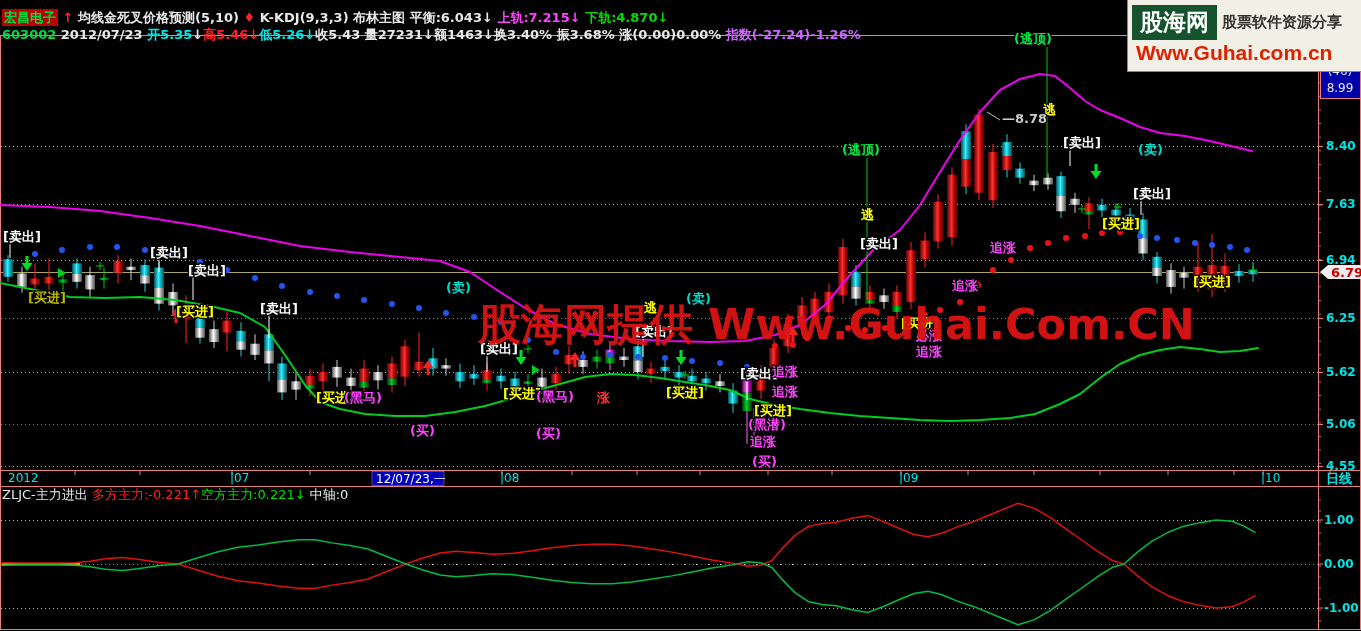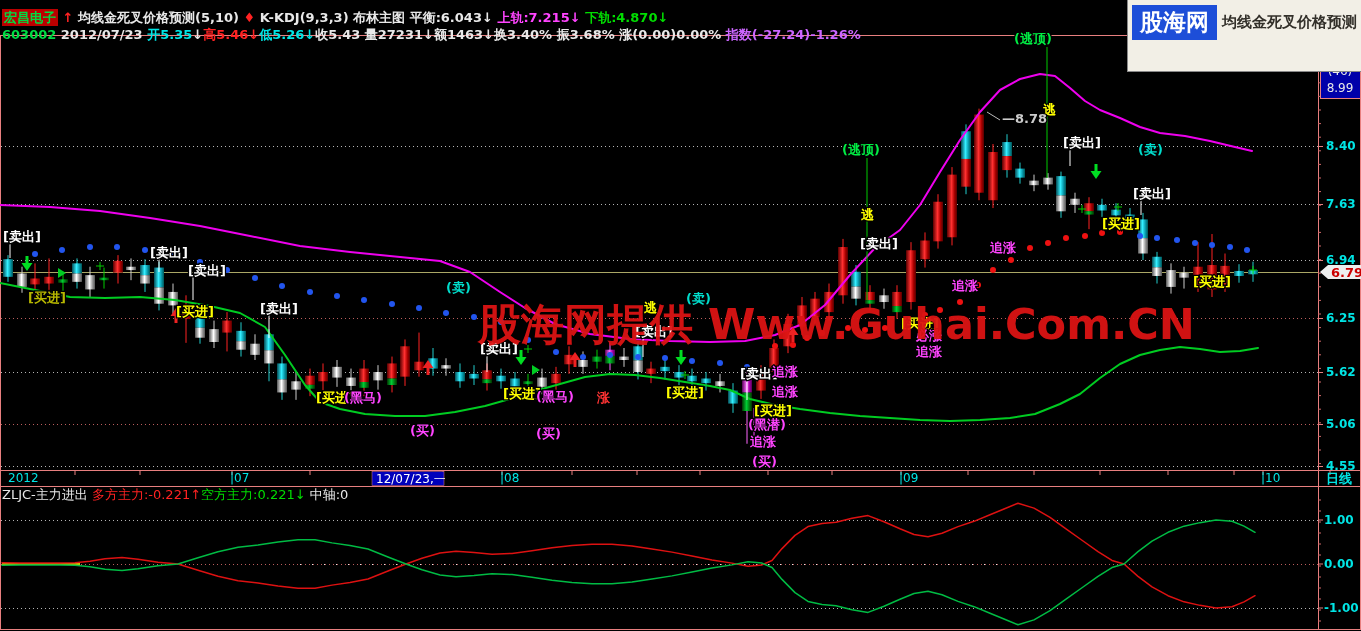--- a/index.html
+++ b/index.html
@@ -7,43 +7,44 @@
     font-family:"DejaVu Sans",sans-serif;}
   #topbar{position:absolute;left:0;top:9px;width:1361px;z-index:6;}
   #line1,#line2{height:17px;line-height:17px;font-size:13px;font-weight:bold;white-space:pre;padding-left:2px;}
   #line1 span,#line2 span,#subheader span{display:inline-block;}
   #chart{position:absolute;left:0;top:0;z-index:2;}
   #watermark{position:absolute;left:478px;top:296px;z-index:5;font-size:43px;font-weight:bold;
     color:#dc1414;white-space:nowrap;letter-spacing:0px;opacity:.95;}
   #logo{position:absolute;right:0;top:0;width:233px;height:71px;background:#f2efe6;z-index:7;
     border-left:1px solid #888;border-bottom:1px solid #888;}
   #logo-row{display:flex;align-items:center;margin-top:5px;}
-  #logo-site{background:#1d4ed8;color:#fff;font-size:23px;font-weight:bold;padding:2px 8px;margin-left:4px;
+  #logo-site{background:#14532d;color:#fff;font-size:23px;font-weight:bold;padding:2px 8px;margin-left:4px;
     font-family:"DejaVu Sans",sans-serif;}
   #logo-slogan{color:#33302a;font-size:15px;font-weight:bold;margin-left:5px;
     font-family:"DejaVu Serif","Liberation Serif",serif;}
   #logo-url{color:#dd2200;font-size:21px;font-weight:bold;margin:1px 0 0 8px;
     font-family:"Liberation Sans",sans-serif;}
   #subheader{position:absolute;left:2px;top:488px;z-index:6;font-size:13px;font-weight:normal;
     height:14px;line-height:14px;white-space:pre;}
 </style>
 </head>
 <body>
 
 <div id="screen">
   <div id="topbar">
     <div id="line1"><span style="color: rgb(0, 221, 68); background: rgb(187, 0, 0); padding: 0px 2px;">宏昌电子</span><span style="color: rgb(255, 255, 255);"> </span><span style="color: rgb(255, 34, 34);">↑</span><span style="color: rgb(232, 232, 232);"> 均线金死叉价格预测(5,10) </span><span style="color: rgb(255, 34, 34);">♦</span><span style="color: rgb(232, 232, 232);"> K-KDJ(9,3,3) 布林主图 </span><span style="color: rgb(232, 232, 232);">平衡:6.043</span><span style="color: rgb(232, 232, 232);">↓ </span><span style="color: rgb(255, 68, 255);">上轨:7.215</span><span style="color: rgb(255, 68, 255);">↓ </span><span style="color: rgb(0, 221, 0);">下轨:4.870</span><span style="color: rgb(0, 221, 0);">↓</span></div>
     <div id="line2"><span style="color: rgb(0, 221, 68);">603002</span><span style="color: rgb(232, 232, 232);"> 2012/07/23 </span><span style="color: rgb(0, 229, 229);">开5.35</span><span style="color: rgb(232, 232, 232);">↓</span><span style="color: rgb(255, 34, 34);">高5.46</span><span style="color: rgb(255, 34, 34);">↓</span><span style="color: rgb(0, 229, 229);">低5.26</span><span style="color: rgb(0, 229, 229);">↓</span><span style="color: rgb(232, 232, 232);">收5.43 </span><span style="color: rgb(232, 232, 232);">量27231</span><span style="color: rgb(232, 232, 232);">↓</span><span style="color: rgb(232, 232, 232);">额1463</span><span style="color: rgb(232, 232, 232);">↓</span><span style="color: rgb(232, 232, 232);">换3.40% 振3.68% 涨(0.00)0.00% </span><span style="color: rgb(204, 102, 255);">指数(-27.24)-1.26%</span></div>
   </div>
 
   <div id="logo">
     <div id="logo-row">
       <span id="logo-site">股海网</span>
-      <span id="logo-slogan">均线金死叉价格预测</span>
+      <span id="logo-slogan">股票软件资源分享</span>
     </div>
+    <div id="logo-url">Www.Guhai.com.cn</div>
   </div>
 
   <svg id="chart" width="1361" height="631">
       <g>
         <line x1="0.5" y1="35.5" x2="0.5" y2="630" stroke="#e87f7f" stroke-width="1"></line>
         <line x1="1318.5" y1="35" x2="1318.5" y2="630" stroke="#e87f7f" stroke-width="1"></line>
         <line x1="1360.5" y1="35" x2="1360.5" y2="630" stroke="#e87f7f" stroke-width="1"></line>
         <line x1="0" y1="35.5" x2="1361" y2="35.5" stroke="#e87f7f" stroke-width="1"></line>
         <line x1="0" y1="470.5" x2="1361" y2="470.5" stroke="#e87f7f" stroke-width="1"></line>
         <line x1="0" y1="486.5" x2="1361" y2="486.5" stroke="#e87f7f" stroke-width="1"></line>

